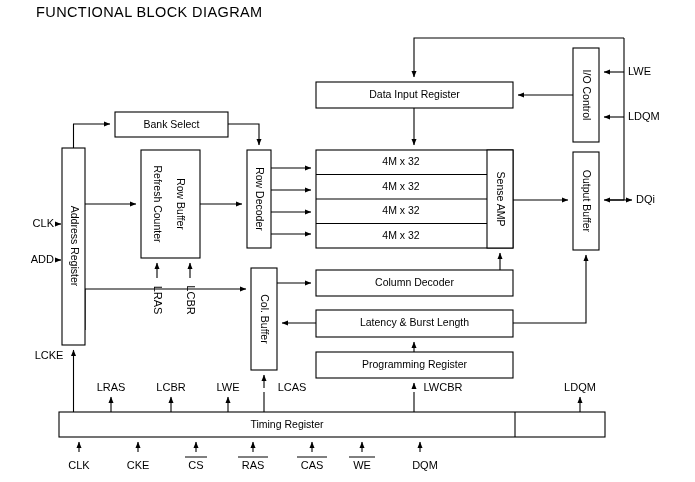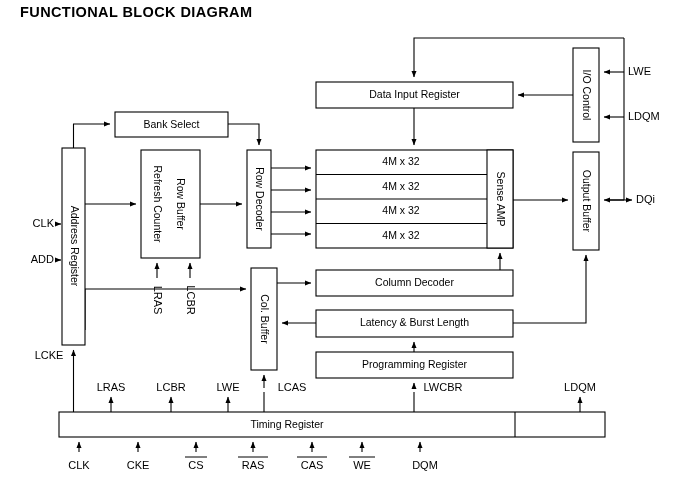--- a/index.html
+++ b/index.html
@@ -12,24 +12,24 @@
   }
   #page {
     position: relative;
     width: 695px;
     height: 482px;
     background: #ffffff;
     overflow: hidden;
   }
   #diagram-title {
     position: absolute;
-    left: 20px;
+    left: 36px;
     top: 4px;
     font-size: 14.5px;
-    font-weight: bold;
+    font-weight: normal;
     letter-spacing: 0.4px;
     color: #000000;
     white-space: nowrap;
   }
   svg#diagram {
     position: absolute;
     left: 0;
     top: 0;
   }
   .blk-rect {

